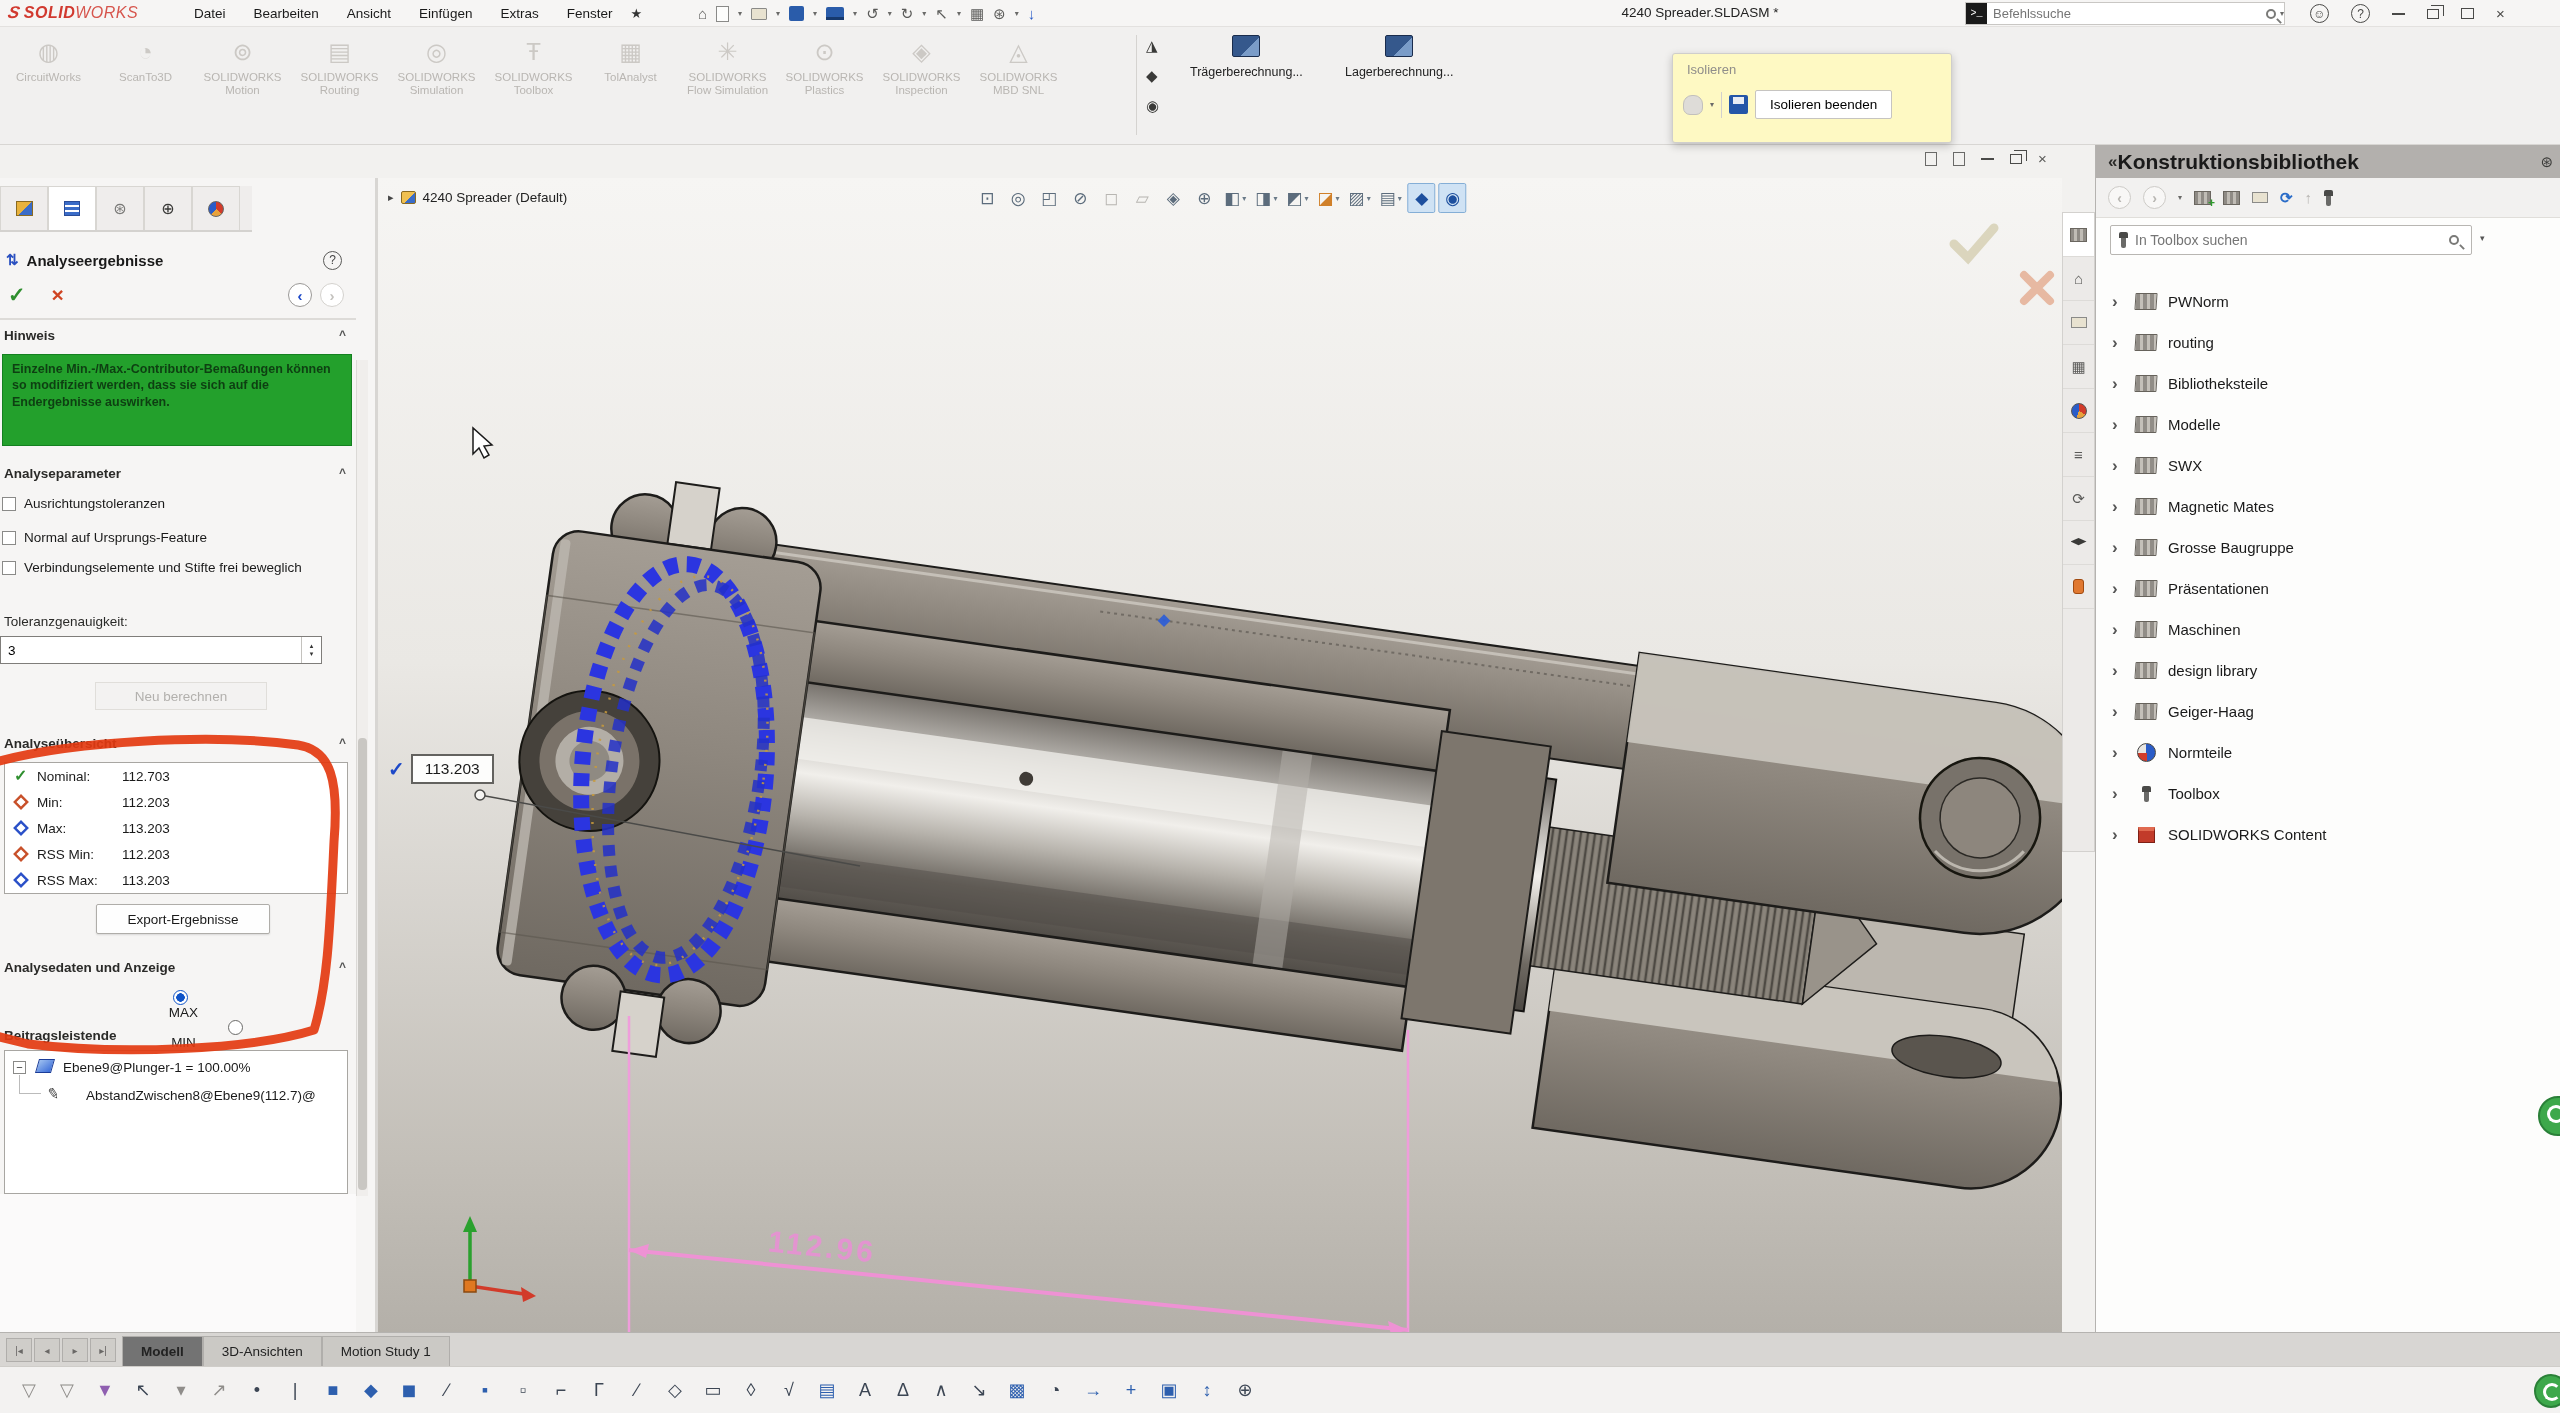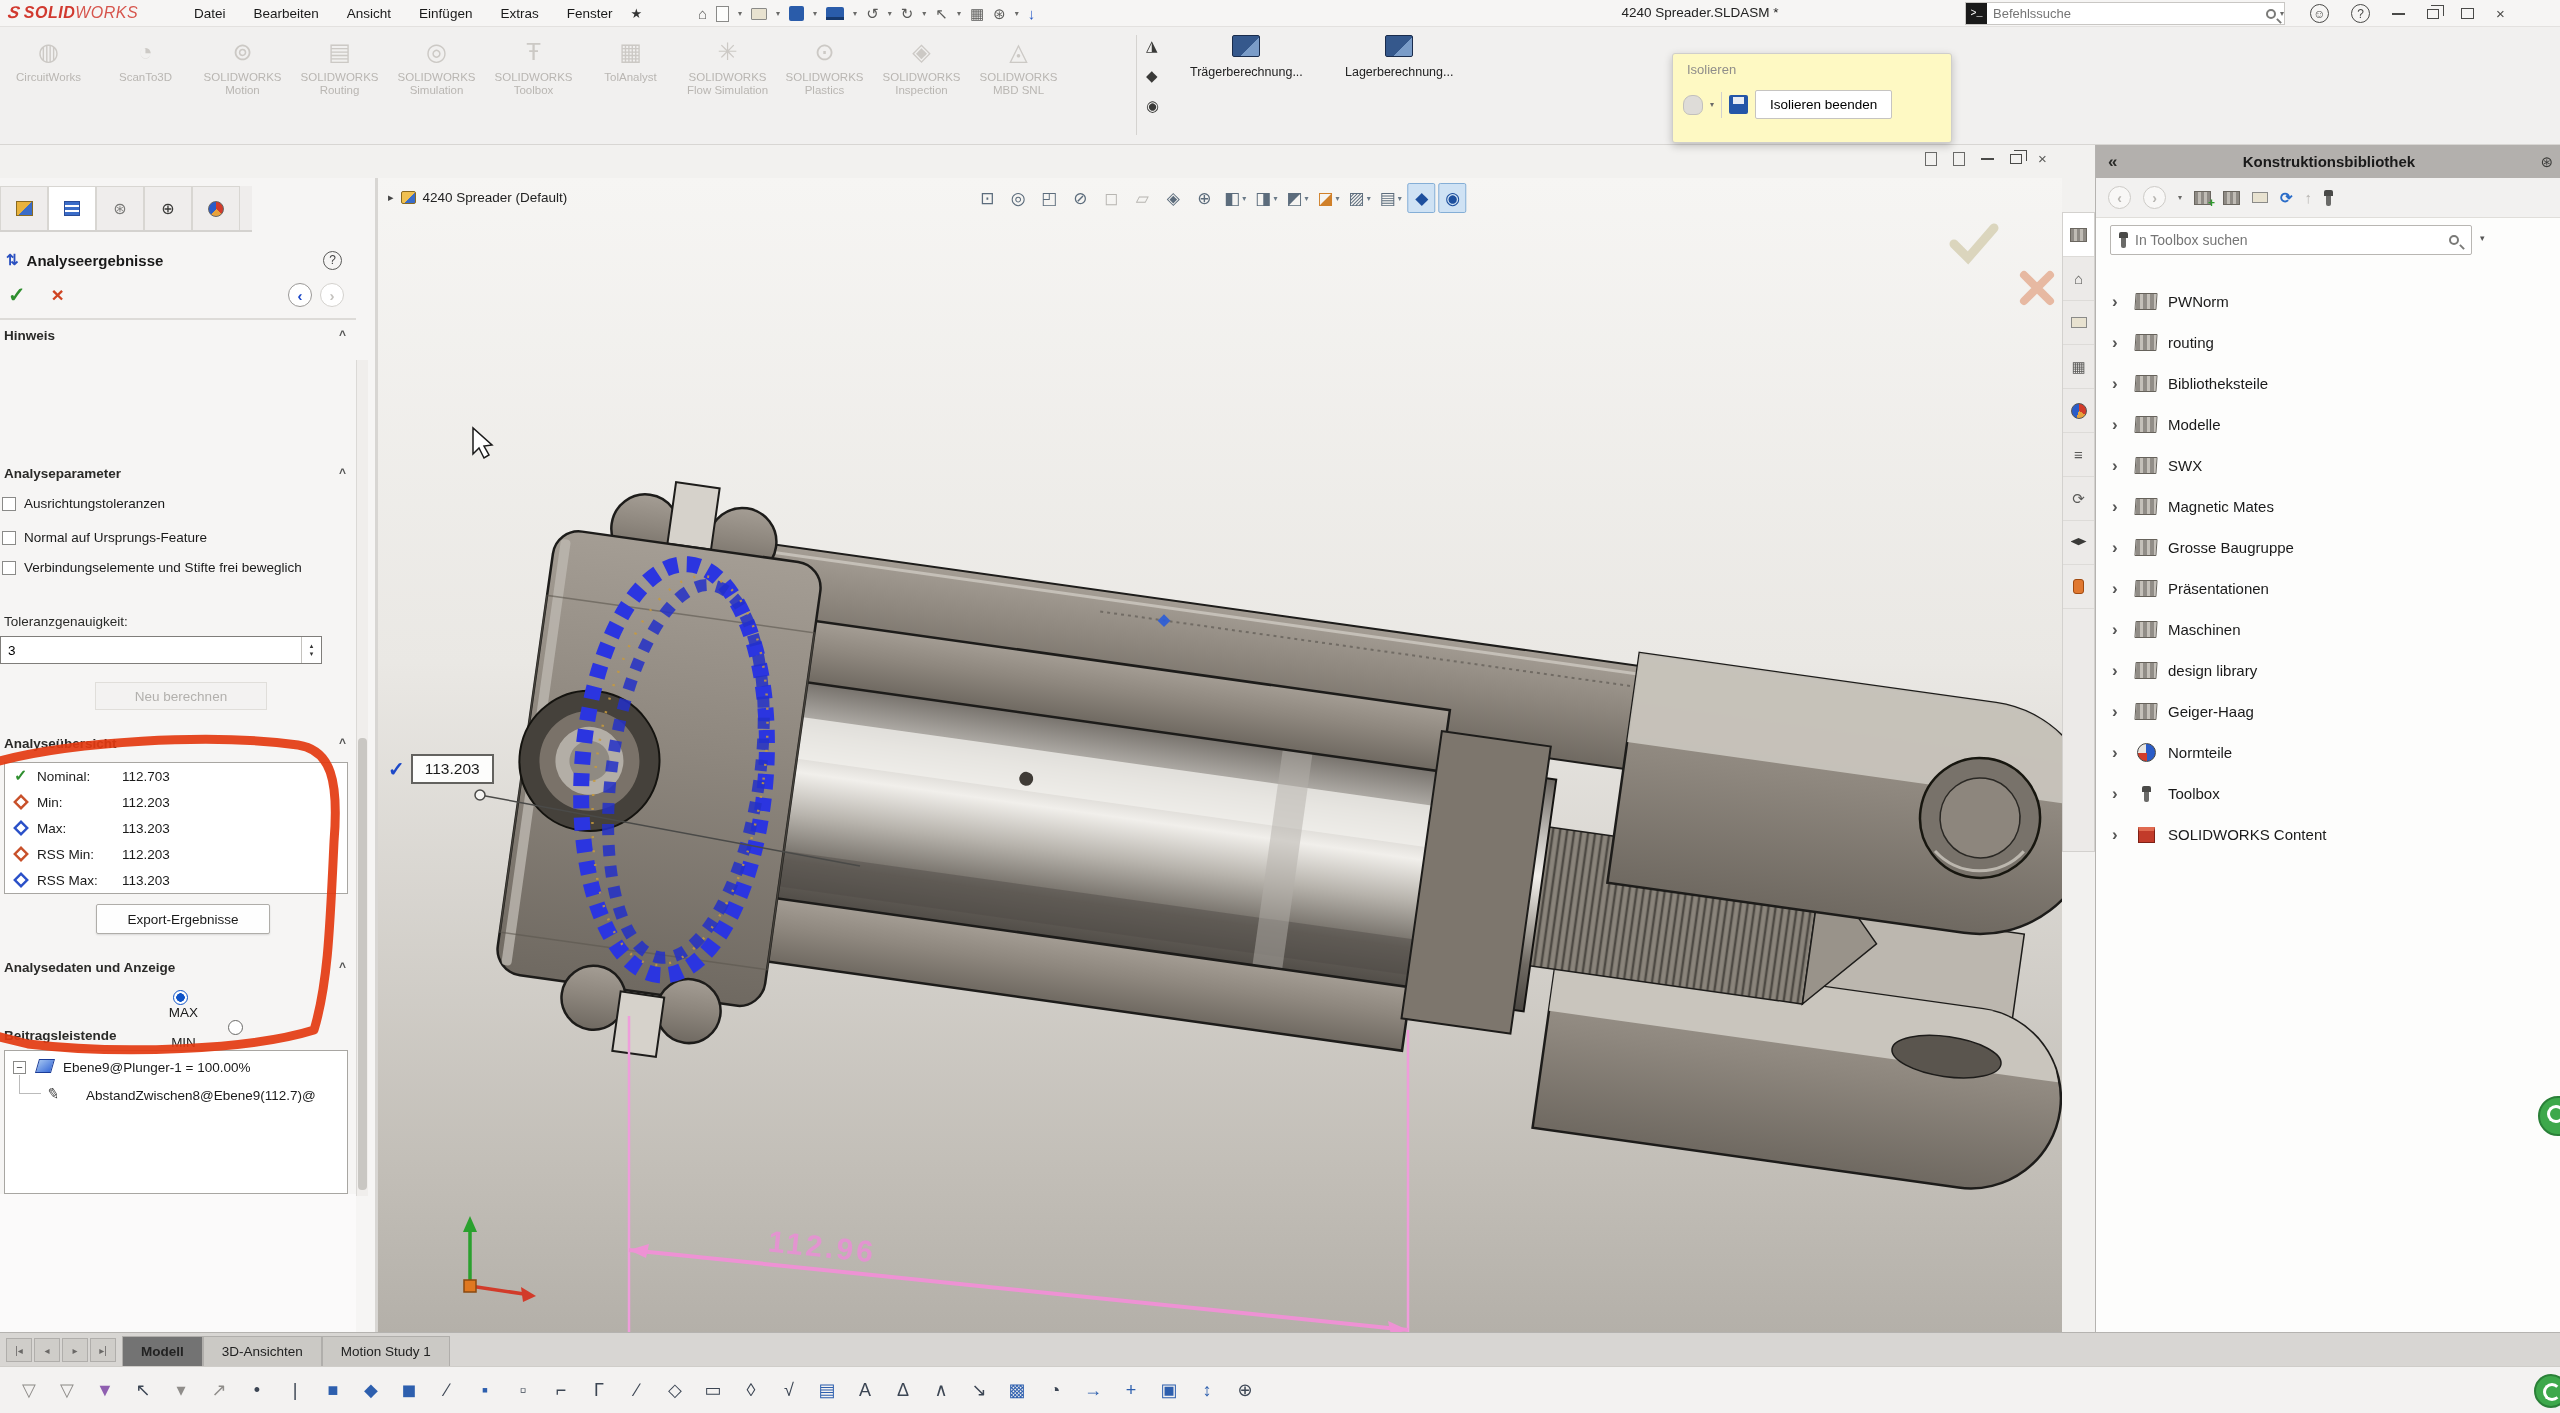--- a/index.html
+++ b/index.html
@@ -149,21 +149,21 @@
   .ts-cell { width:31px; height:44px; display:flex; align-items:center; justify-content:center; border-bottom:1px solid #dddbd8; font-size:15px; color:#5a5a58;}
   .ts-cell.active { background:#fff; }
   .books-ico { width:17px; height:14px; background:repeating-linear-gradient(90deg,#8f8b85 0 3px,#c0bcb5 3px 6px); border:1px solid #6a665f; }
   .folder-ico { width:16px; height:11px; background:#e8e2d0; border:1px solid #8a8a88; position:relative;}
   .globe-ico { width:16px; height:16px; border-radius:50%; background:conic-gradient(#d23b2a 0 120deg,#e8a23c 120deg 200deg,#2a5cc8 200deg 360deg); border:1px solid #555;}
   .cap-ico { width:16px; height:9px; background:#3a3a38; clip-path:polygon(50% 0,100% 40%,50% 80%,0 40%); position:relative; }
   .clip-ico { width:11px; height:15px; background:#e07830; border:1px solid #a04a10; border-radius:3px;}
   .right-panel { position:absolute; left:2095px; top:145px; width:465px; height:1268px; background:#fdfdfc; border-left:1px solid #b5b3b0;}
   .rp-header { position:absolute; left:0; top:0; width:465px; height:33px; background:#b3b0ad; display:flex; align-items:center; }
   .rp-chevrons { margin-left:12px; font-size:17px; color:#2a2a28; font-weight:bold;}
-  .rp-title { flex:1; text-align:center; font-weight:bold; font-size:15px; color:#1a1a1a;}
+  .rp-title { flex:1; font-weight:bold; font-size:21px; color:#1a1a1a;}
   .rp-gear { margin-right:8px; color:#3a3a38; font-size:15px;}
   .rp-toolbar { position:absolute; left:0; top:33px; width:465px; height:40px; background:#f2f1f0; border-bottom:1px solid #e0deda; display:flex; align-items:center; gap:12px; padding-left:12px;}
   .rp-circ { width:23px; height:23px; border:1px solid #cdcbc7; border-radius:50%; display:flex; align-items:center; justify-content:center; color:#b8b6b2; font-size:14px; font-weight:bold; background:#f8f7f6;}
   .rp-glyph { font-size:15px; color:#5a5a58; }
   .rp-glyph.blue { color:#2a6cc8; font-weight:bold; }
   .rp-glyph.grayed { color:#b8b6b2; }
   .plus-dot { position:relative; }
   .plus-dot::after { content:"+"; position:absolute; right:-5px; bottom:-6px; color:#2f9b2f; font-weight:bold; font-size:12px;}
   .bolt-ico { width:9px; height:16px; position:relative; }
   .bolt-ico::before { content:""; position:absolute; left:0; top:0; width:9px; height:6px; background:#4a4a48; border-radius:2px 2px 0 0;}
@@ -361,20 +361,21 @@
       <span class="x-glyph">×</span>
       <span class="nav-circ" style="position:absolute; right:44px;">‹</span>
       <span class="nav-circ dis" style="position:absolute; right:12px;">›</span>
     </div>
     <div class="pm-div"></div>
 
     <div class="sect-head" style="top:150px;">
       <span>Hinweis</span>
       <span class="sect-caret">^</span>
     </div>
+    <div class="hint-box"><span>Einzelne Min.-/Max.-Contributor-Bemaßungen können so modifiziert werden, dass sie sich auf die Endergebnisse auswirken.</span></div>
 
     <div class="sect-head" style="top:288px;">
       <span>Analyseparameter</span>
       <span class="sect-caret">^</span>
     </div>
     <div class="cb-row" style="top:318px;">
       <span class="cb"></span>
       <span>Ausrichtungstoleranzen</span>
     </div>
     <div class="cb-row" style="top:352px;">

